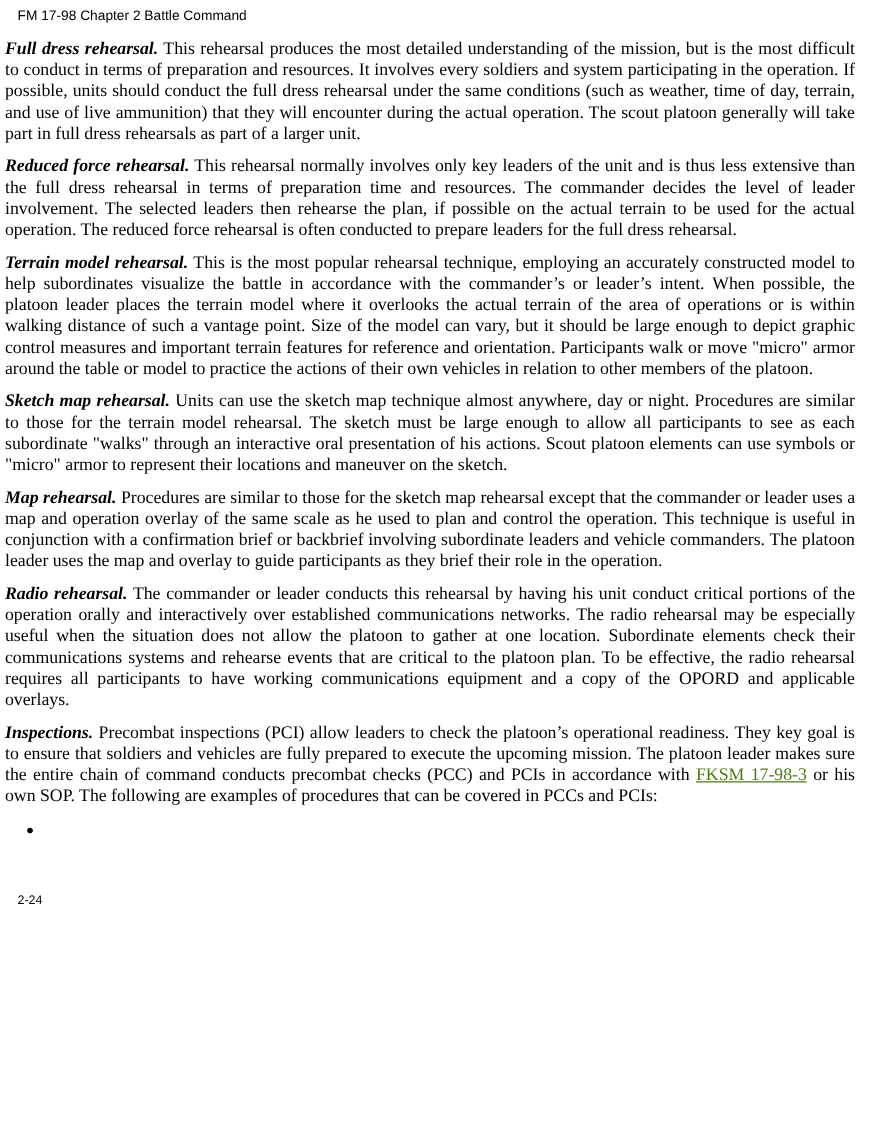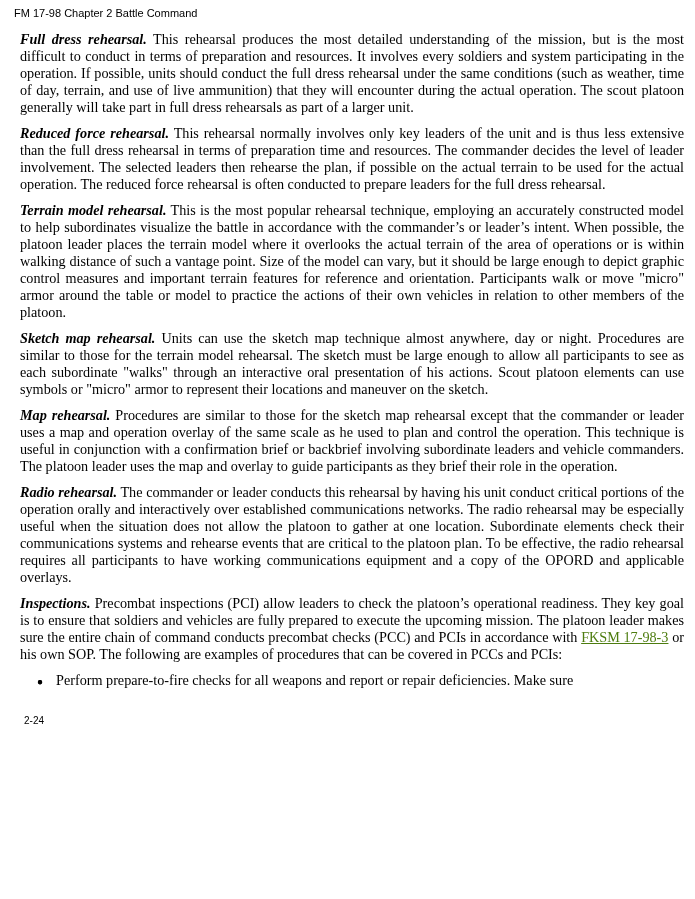--- a/index.html
+++ b/index.html
@@ -22,21 +22,21 @@
     top: 7px;
     left: 14px;
     font-family: "Liberation Sans", sans-serif;
     font-size: 11px;
     color: #000000;
     white-space: nowrap;
   }
   .content {
     position: absolute;
     top: 31px;
-    left: 20px;
+    left: 4px;
     right: 11px;
     font-size: 14.2px;
     line-height: 17px;
     text-align: justify;
   }
   p.para {
     margin: 0 0 9px 0;
   }
   .lead {
     font-weight: bold;
@@ -59,21 +59,21 @@
   }
   ul.bullets li .bullet-glyph {
     position: absolute;
     left: 17px;
     top: 1px;
     font-size: 10px;
     line-height: 17px;
   }
   .page-footer {
     position: absolute;
-    left: 24px;
+    left: 14px;
     bottom: 16px;
     font-family: "Liberation Sans", sans-serif;
     font-size: 10px;
     color: #000000;
   }
 </style>
 </head>
 <body>
 
 <div class="page">
@@ -91,20 +91,20 @@
     <p class="para"><span class="lead">Sketch map rehearsal.</span> <span>Units can use the sketch map technique almost anywhere, day or night. Procedures are similar to those for the terrain model rehearsal. The sketch must be large enough to allow all participants to see as each subordinate "walks" through an interactive oral presentation of his actions. Scout platoon elements can use symbols or "micro" armor to represent their locations and maneuver on the sketch.</span></p>
 
     <p class="para"><span class="lead">Map rehearsal.</span> <span>Procedures are similar to those for the sketch map rehearsal except that the commander or leader uses a map and operation overlay of the same scale as he used to plan and control the operation. This technique is useful in conjunction with a confirmation brief or backbrief involving subordinate leaders and vehicle commanders. The platoon leader uses the map and overlay to guide participants as they brief their role in the operation.</span></p>
 
     <p class="para"><span class="lead">Radio rehearsal.</span> <span>The commander or leader conducts this rehearsal by having his unit conduct critical portions of the operation orally and interactively over established communications networks. The radio rehearsal may be especially useful when the situation does not allow the platoon to gather at one location. Subordinate elements check their communications systems and rehearse events that are critical to the platoon plan. To be effective, the radio rehearsal requires all participants to have working communications equipment and a copy of the OPORD and applicable overlays.</span></p>
 
     <p class="para"><span class="lead">Inspections.</span> <span>Precombat inspections (PCI) allow leaders to check the platoon’s operational readiness. They key goal is to ensure that soldiers and vehicles are fully prepared to execute the upcoming mission. The platoon leader makes sure the entire chain of command conducts precombat checks (PCC) and PCIs in accordance with </span><a class="doc-link" href="#">FKSM 17-98-3</a><span> or his own SOP. The following are examples of procedures that can be covered in PCCs and PCIs:</span></p>
 
     <ul class="bullets">
       <li><span class="bullet-glyph">●</span></li>
-      <li><span class="bullet-glyph">●</span><span>Perform prepare-to-fire checks for all weapons and report or repair deficiencies. Make sure</span></li>
+      <li><span class="bullet-glyph">●</span></li>
     </ul>
 
   </div>
 
   <div class="page-footer">2-24</div>
 
 </div>
 
 </body></html>

